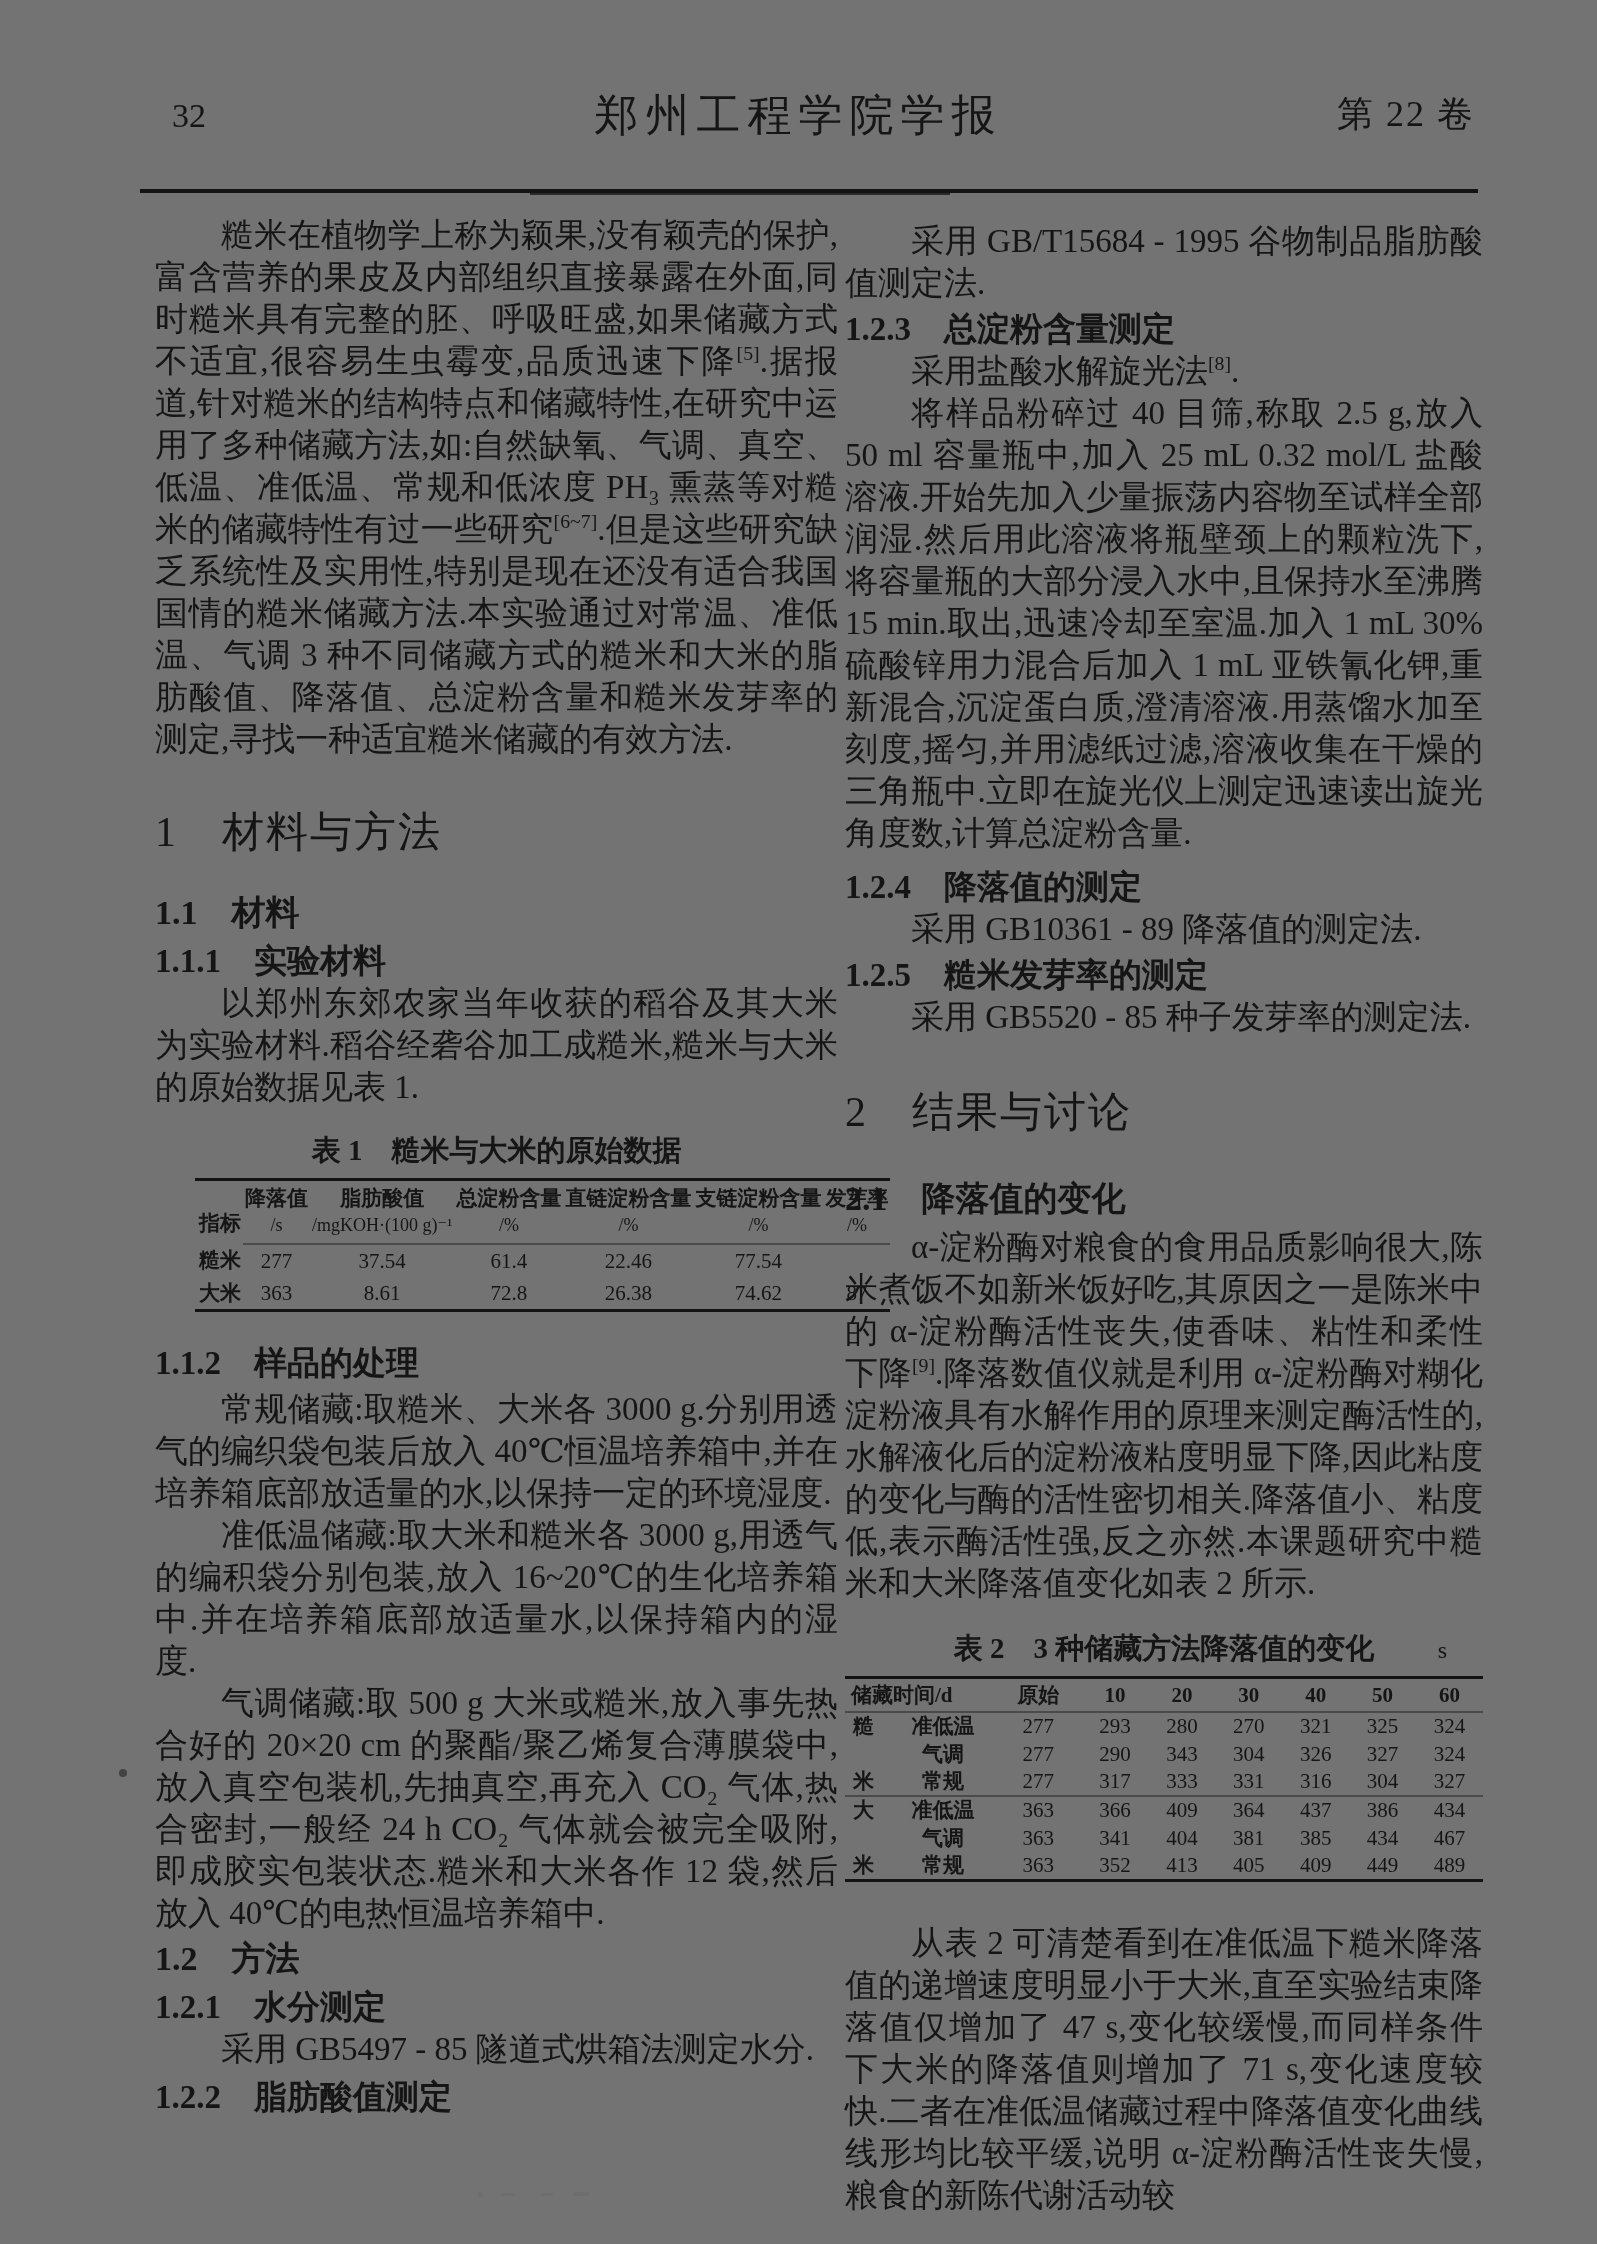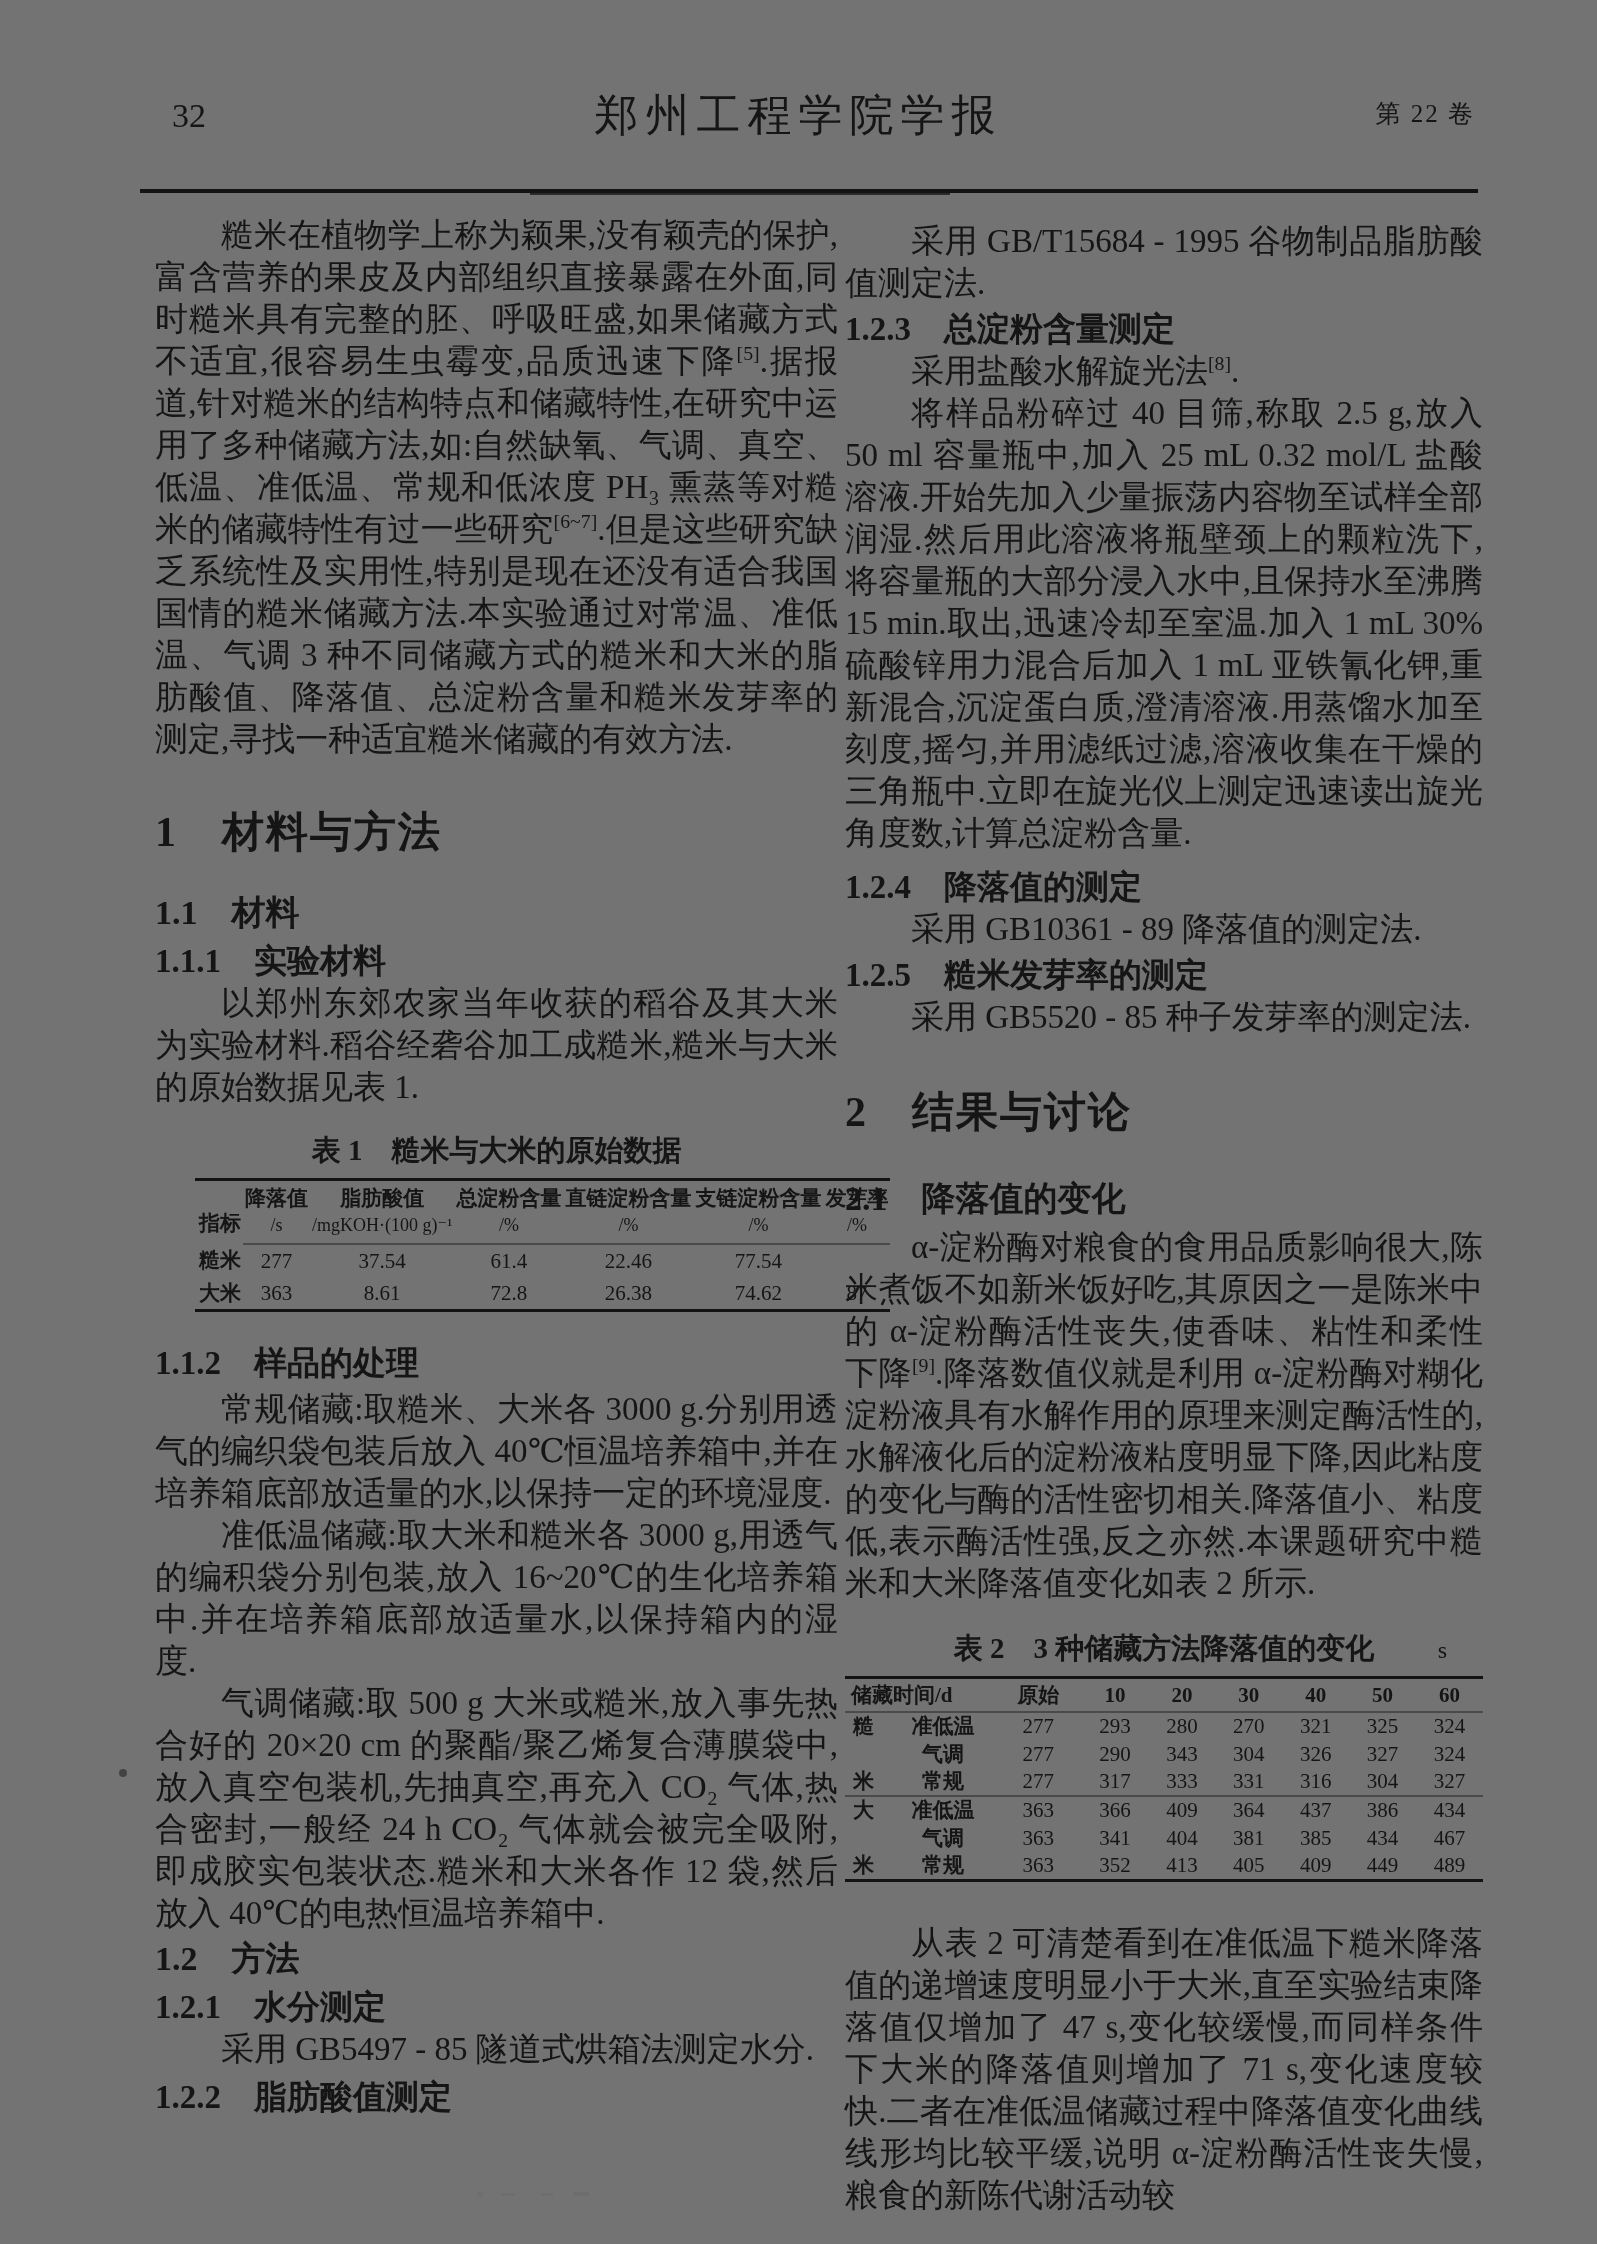--- a/index.html
+++ b/index.html
@@ -3,31 +3,31 @@
 <meta charset="utf-8">
 <style>
   html,body{margin:0;padding:0;background:#ffffff;}
   .page{
     position:relative;width:1597px;height:2244px;background:#737373;
     font-family:"Liberation Serif","DejaVu Serif",serif;color:#151515;overflow:hidden;
   }
   
   .pg-num{position:absolute;left:172px;top:96px;font-size:34px;line-height:40px;}
   .pg-title{position:absolute;left:0;right:0;top:96px;text-align:center;font-size:44px;line-height:40px;letter-spacing:7px;}
-  .pg-vol{position:absolute;right:122px;top:94px;font-size:25px;line-height:40px;letter-spacing:2px;}
+  .pg-vol{position:absolute;right:122px;top:94px;font-size:36px;line-height:40px;letter-spacing:2px;}
   .pg-rule{position:absolute;left:140px;top:189px;width:1338px;height:4px;background:#131313;}
   .pg-rule::after{content:"";position:absolute;left:390px;top:4px;width:420px;height:2px;background:#2a2a2a;}
   
   .col{position:absolute;font-size:33px;line-height:42px;text-align:justify;}
   .col-left{left:155px;top:214px;width:683px;}
   .col-right{left:845px;top:220px;width:638px;}
   .col p{margin:0;text-indent:2em;}
   sup{font-size:0.60em;line-height:0;vertical-align:super;}
   
-  .sec{margin:46px 0 0;font-size:42px;line-height:52px;font-weight:700;text-indent:0;letter-spacing:2px;}
+  .sec{margin:46px 0 0;font-size:42px;line-height:52px;font-weight:400;text-indent:0;letter-spacing:2px;}
   .sub{margin:34px 0 0;font-size:34px;line-height:42px;font-weight:700;text-indent:0;font-family:Liberation Serif, serif;}
   .subsub{margin:6px 0 0;font-size:33px;line-height:42px;font-weight:700;text-indent:0;}
   
   .tbl-cap{margin-top:24px;text-align:center;font-size:29px;line-height:36px;font-weight:700;text-indent:0;}
   .t2caprow{position:relative;margin-top:26px;text-align:center;font-size:29px;line-height:36px;font-weight:700;}
   .t2caprow .unit{position:absolute;right:36px;top:2px;font-weight:400;font-size:24px;}
   table.tbl{border-collapse:collapse;margin-top:10px;font-size:21px;line-height:25px;}
   .tbl th,.tbl td{font-weight:400;padding:1px 2px;text-align:center;vertical-align:middle;white-space:nowrap;}
   
   .tbl1{width:640px;margin-left:40px;border-top:3px solid #131313;border-bottom:3px solid #131313;}

